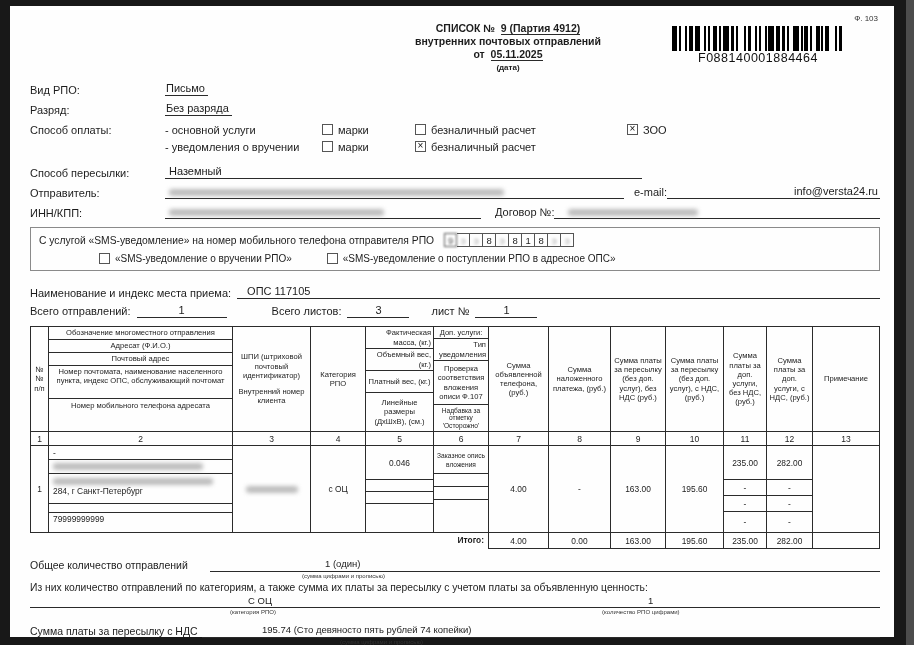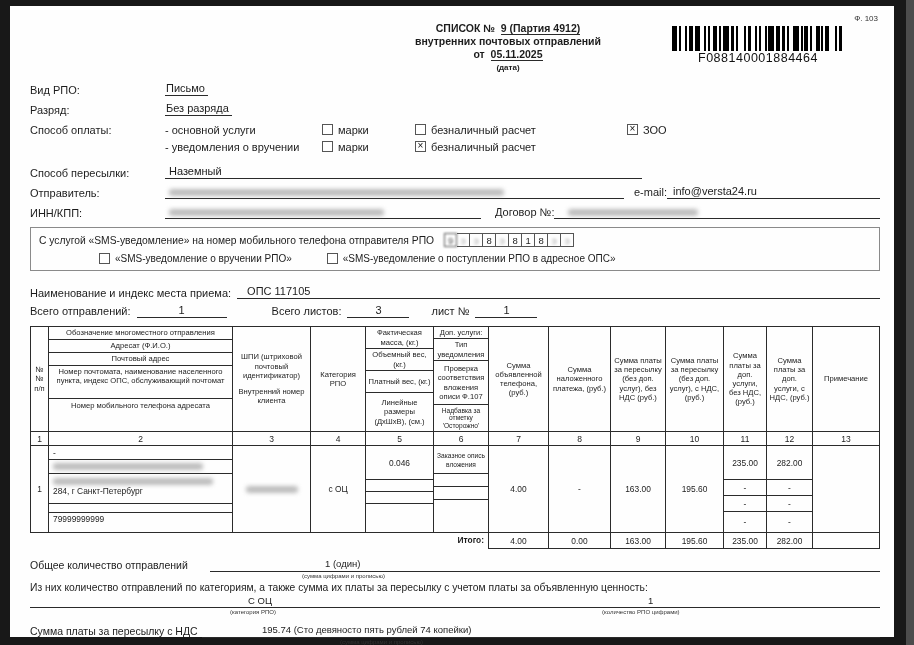--- a/index.html
+++ b/index.html
@@ -35,21 +35,21 @@
   .payrow{display:flex;align-items:center;font-size:11px;height:17px;}
   .payrow .lab{width:135px;flex:none;}
   .pay-sub{width:157px;flex:none;}
   .cbwrap{display:flex;align-items:center;gap:5px;flex:none;}
   .w93{width:93px;}.w212{width:212px;}
   .cb{width:9px;height:9px;border:1px solid #555;display:inline-block;position:relative;background:#fff;flex:none;}
   .cb.ck::after{content:"×";position:absolute;left:-1px;top:-2px;width:11px;text-align:center;font-size:10px;line-height:11px;color:#111;}
   .grow-u{flex:1;border-bottom:1px solid #2a2a2a;padding:0 2px 1px 4px;}
   .shipval{max-width:471px;}
   .email-lab{flex:none;margin-left:10px;padding-bottom:1px;}
-  .email-val{flex:none;width:205px;border-bottom:1px solid #2a2a2a;padding:0 2px 1px 6px;}
+  .email-val{flex:none;width:205px;border-bottom:1px solid #2a2a2a;padding:0 2px 1px 6px;text-align:right;}
   .innval{flex:none;width:310px;border-bottom:1px solid #2a2a2a;padding:0 2px 1px 4px;}
   .ctr-lab{flex:none;margin-left:14px;padding-bottom:1px;}
 
   
   .smsbox{border:1px solid #8a8a8a;margin-top:8px;padding:5px 8px 6px 8px;}
   .sms-l1{display:flex;align-items:center;font-size:10.3px;}
   .digits{display:flex;margin-left:10px;}
   .digit{width:13px;height:14px;border:1px solid #555;border-left:none;text-align:center;font-size:9.5px;line-height:14px;box-sizing:border-box;position:relative;}
   .digit:first-child{border-left:1px solid #555;}
   .digit.fuzz{filter:blur(1px);color:#555;}
@@ -74,21 +74,21 @@
   .c1{width:18px;}.c2{width:184px;}.c3{width:78px;}.c4{width:55px;}.c5{width:68px;}
   .c6{width:55px;}.c7{width:60px;}.c8{width:62px;}.c9{width:55px;}.c10{width:58px;}
   .c11{width:43px;}.c12{width:46px;}.c13{width:66px;}
   .thead{height:104px;line-height:9.2px;}
   .thead .col{display:flex;flex-direction:column;}
   .vcent{justify-content:center;align-items:center;display:flex;flex-direction:column;padding:1px 2px;}
   .sub{box-sizing:border-box;padding:1px 2px;}
   .sub.b{border-bottom:1px solid #2b2b2b;}
   .h13{height:13px;flex:none;}
   .h12{height:12px;flex:none;}
-  .h22{height:22px;flex:none;display:flex;align-items:center;justify-content:center;}
+  .h22{height:22px;flex:none;display:flex;align-items:center;justify-content:center;text-align:right;}
   .growcell{flex:1;display:flex;align-items:center;justify-content:center;}
   .topcell{flex:1;padding-top:2px;}
   .c3h{justify-content:center;gap:7px;}
   .tiny{font-size:6.6px;line-height:7.6px;}
   .tnums{height:13px;font-size:8.5px;}
   .tnums .col{display:flex;align-items:center;justify-content:center;}
 
   .tdata{height:86px;font-size:8.4px;}
   .tdata .col{display:flex;flex-direction:column;}
   .dcent{justify-content:center;align-items:center;display:flex;flex-direction:column;}

